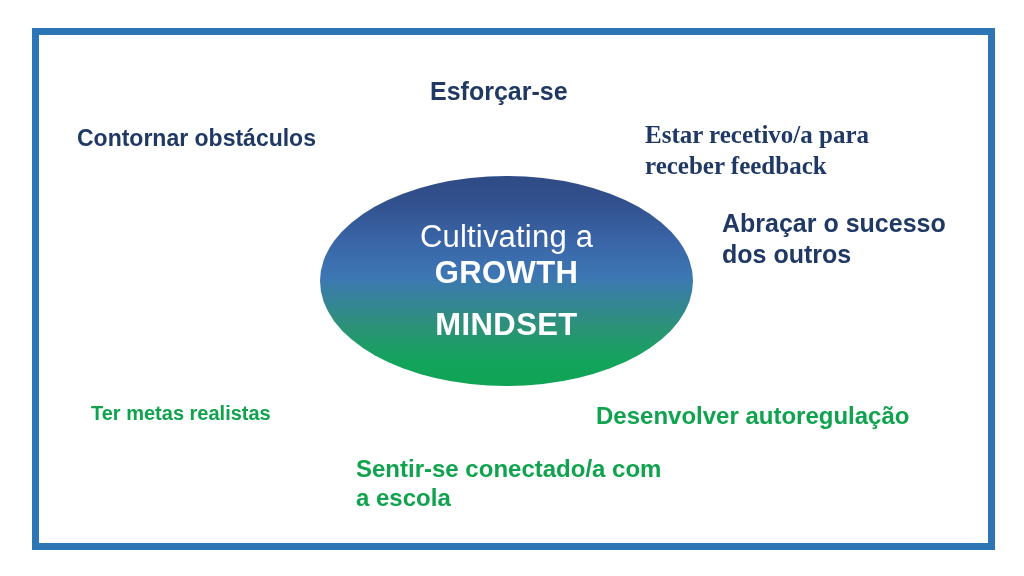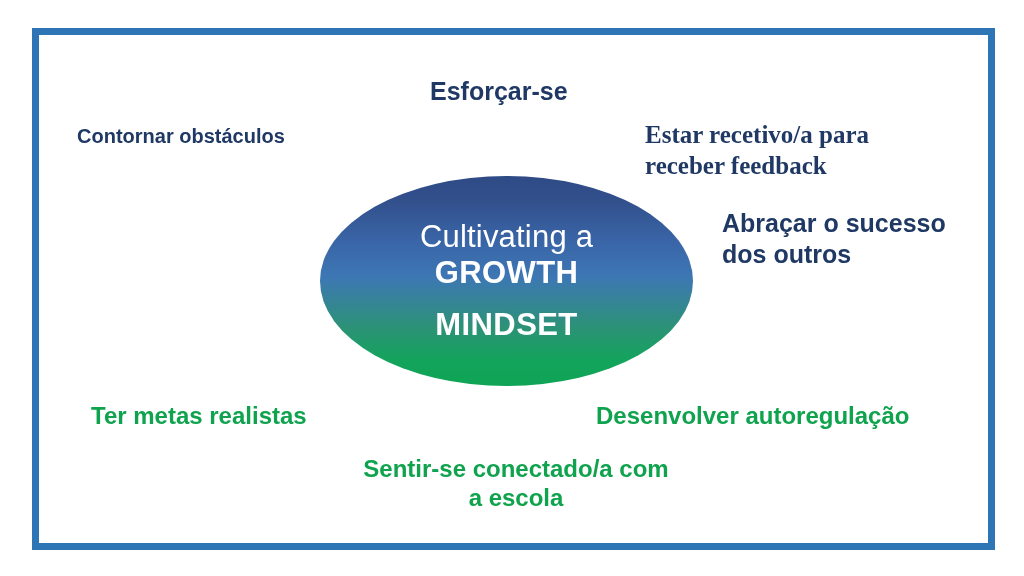--- a/index.html
+++ b/index.html
@@ -82,21 +82,21 @@
   .label.green { color: #0FA34E; }
 
   #label-esforcar-se {
     left: 430px;
     top: 76px;
     font-size: 25px;
   }
   #label-contornar-obstaculos {
     left: 77px;
     top: 124px;
-    font-size: 20px;
+    font-size: 23px;
   }
   #label-estar-recetivo {
     left: 645px;
     top: 120px;
     font-size: 25px;
     width: 270px;
     white-space: normal;
     font-family: Liberation Serif, serif;
   }
   #label-abracar-desafios {
@@ -107,35 +107,34 @@
   #label-abracar-sucesso {
     left: 722px;
     top: 208px;
     font-size: 25px;
     width: 265px;
     white-space: normal;
   }
   #label-ter-metas {
     left: 91px;
     top: 401px;
-    font-size: 24px;
+    font-size: 20px;
   }
   #label-desenvolver {
     left: 596px;
     top: 401px;
     font-size: 24px;
     text-align: right;
   }
   #label-sentir-se {
     left: 356px;
     top: 454px;
     font-size: 24px;
     width: 320px;
     white-space: normal;
-    text-align: center;
   }
 </style>
 </head>
 <body>
 
 <div id="slide">
 
   <div id="frame"></div>
 
   <div id="label-esforcar-se" class="label navy">Esforçar-se</div>

